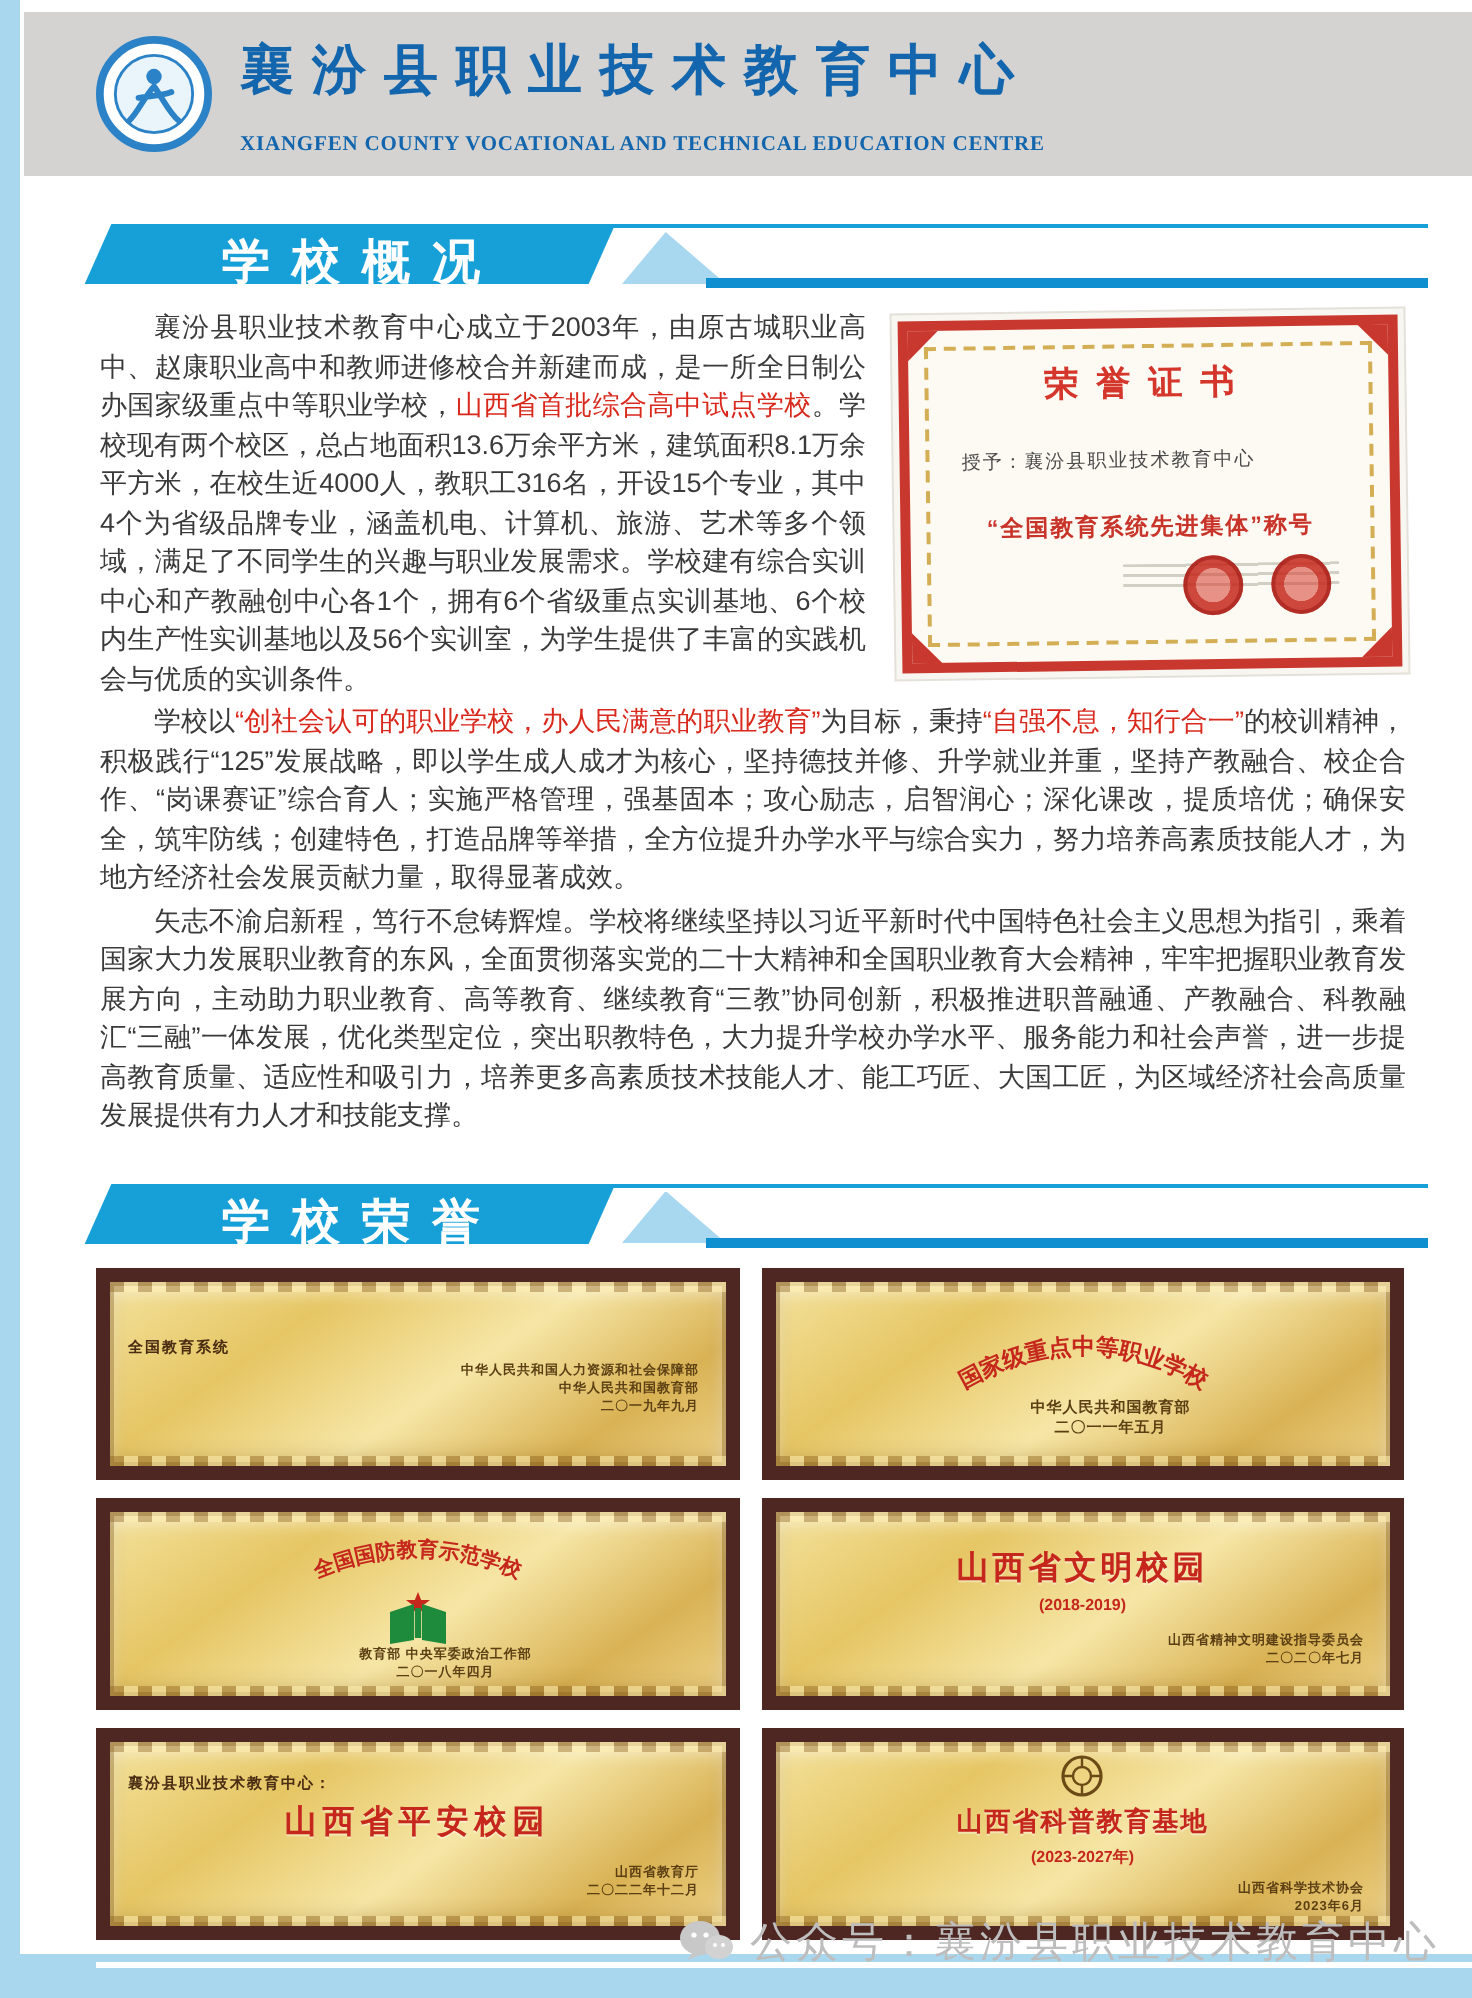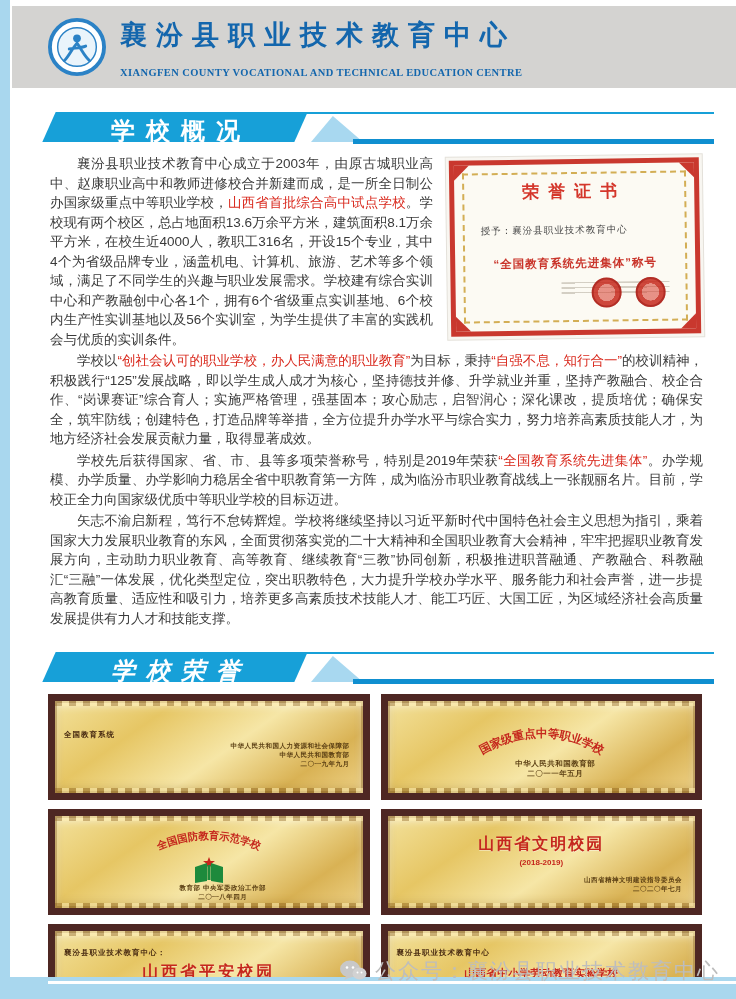--- a/index.html
+++ b/index.html
@@ -121,26 +121,25 @@
         <div class="seal s1"></div>
         <div class="seal s2"></div>
       </div>
     </div>
 
     <p><span>襄汾县职业技术教育中心成立于2003年，由原古城职业高中、赵康职业高中和教师进修校合并新建而成，是一所全日制公办国家级重点中等职业学校，</span><span class="red">山西省首批综合高中试点学校</span><span>。学校现有两个校区，总占地面积13.6万余平方米，建筑面积8.1万余平方米，在校生近4000人，教职工316名，开设15个专业，其中4个为省级品牌专业，涵盖机电、计算机、旅游、艺术等多个领域，满足了不同学生的兴趣与职业发展需求。学校建有综合实训中心和产教融创中心各1个，拥有6个省级重点实训基地、6个校内生产性实训基地以及56个实训室，为学生提供了丰富的实践机会与优质的实训条件。</span></p>
 
     <p><span>学校以</span><span class="red">“创社会认可的职业学校，办人民满意的职业教育”</span><span>为目标，秉持</span><span class="red">“自强不息，知行合一”</span><span>的校训精神，积极践行“125”发展战略，即以学生成人成才为核心，坚持德技并修、升学就业并重，坚持产教融合、校企合作、“岗课赛证”综合育人；实施严格管理，强基固本；攻心励志，启智润心；深化课改，提质培优；确保安全，筑牢防线；创建特色，打造品牌等举措，全方位提升办学水平与综合实力，努力培养高素质技能人才，为地方经济社会发展贡献力量，取得显著成效。</span></p>
 
 
-    <p><span>学校先后获得国家、省、市、县等多项荣誉称号，特别是2019年荣获</span><span class="red">“全国教育系统先进集体”</span><span>。办学规模、办学质量、办学影响力稳居全省中职教育第一方阵，成为临汾市职业教育战线上一张靓丽名片。目前，学校正全力向国家级优质中等职业学校的目标迈进。</span></p>
 
     <p>矢志不渝启新程，笃行不怠铸辉煌。学校将继续坚持以习近平新时代中国特色社会主义思想为指引，乘着国家大力发展职业教育的东风，全面贯彻落实党的二十大精神和全国职业教育大会精神，牢牢把握职业教育发展方向，主动助力职业教育、高等教育、继续教育“三教”协同创新，积极推进职普融通、产教融合、科教融汇“三融”一体发展，优化类型定位，突出职教特色，大力提升学校办学水平、服务能力和社会声誉，进一步提高教育质量、适应性和吸引力，培养更多高素质技术技能人才、能工巧匠、大国工匠，为区域经济社会高质量发展提供有力人才和技能支撑。</p>
   </div>
 
-  <div class="section-hd" style="margin-top:24px;font-style:italic;">
+  <div class="section-hd" style="margin-top:24px;">
     <div class="hd-topline"></div>
     <div class="hd-para"></div>
     <div class="hd-tri"></div>
     <div class="hd-botline"></div>
     <div class="hd-label">学校荣誉</div>
   </div>
 
   <div class="plaque-grid">
 
     <div class="plaque">
@@ -181,20 +180,31 @@
       <div class="plq-date r">二〇二〇年七月</div>
     </div>
 
     <div class="plaque">
       <div class="plq-top">襄汾县职业技术教育中心：</div>
       <div class="plq-main m-lg" style="letter-spacing:3px">山西省平安校园</div>
       <div class="plq-org r" style="margin-top:8px">山西省教育厅</div>
       <div class="plq-date r">二〇二二年十二月</div>
     </div>
 
+    <div class="plaque">
+      <svg class="emblem" width="22" height="22" viewBox="0 0 22 22">
+        <circle cx="11" cy="11" r="9.5" fill="none" stroke="#6b4a16" stroke-width="1.6"></circle>
+        <circle cx="11" cy="11" r="4.5" fill="none" stroke="#6b4a16" stroke-width="1.2"></circle>
+        <path d="M11 2 V6 M11 16 V20 M2 11 H6 M16 11 H20" stroke="#6b4a16" stroke-width="1.2"></path>
+      </svg>
+      <div class="plq-main m-md">山西省科普教育基地</div>
+      <div class="plq-sub">(2023-2027年)</div>
+      <div class="plq-org r" style="margin-top:5px">山西省科学技术协会</div>
+      <div class="plq-date r">2023年6月</div>
+    </div>
 
     <div class="plaque">
       <div class="plq-top">襄汾县职业技术教育中心</div>
       <div class="plq-main m-sm" style="margin-top:6px">山西省中小学劳动教育实验学校</div>
       <div class="plq-org r" style="margin-top:10px">山西省教育厅</div>
       <div class="plq-date r">二〇二一年二月</div>
     </div>
 
     <div class="plaque">
       <div class="plq-top" style="font-size:10px">2022年度</div>

